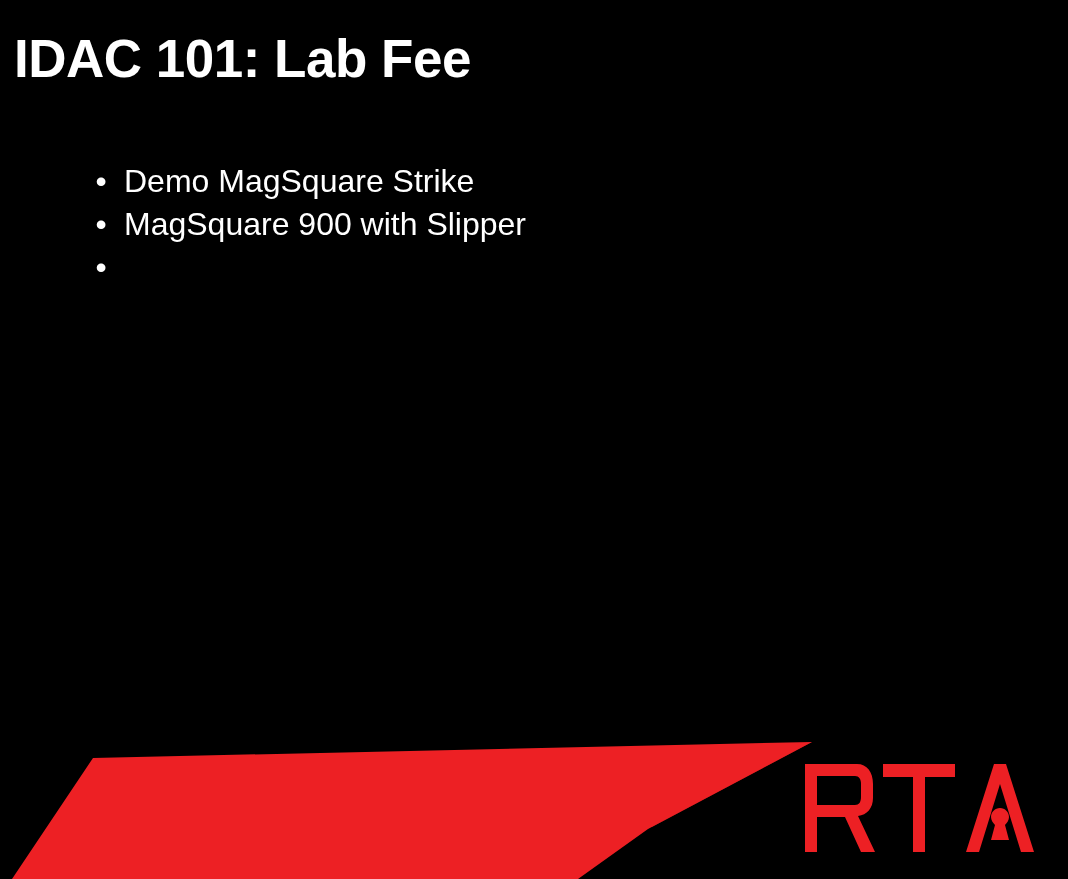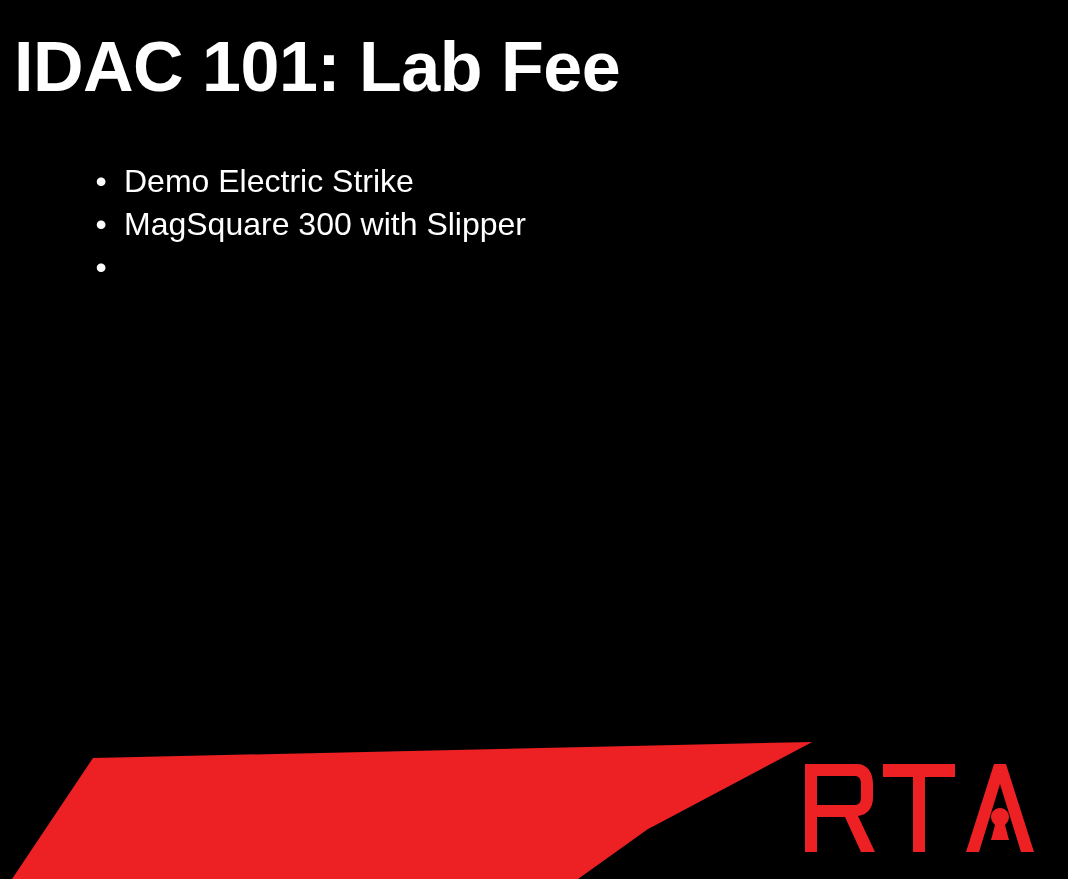--- a/index.html
+++ b/index.html
@@ -15,21 +15,21 @@
     position: relative;
     width: 1068px;
     height: 879px;
     background: #000000;
     overflow: hidden;
   }
   #slide-title {
     position: absolute;
     left: 14px;
     top: 32px;
-    font-size: 70px;
+    font-size: 53px;
     font-weight: bold;
     color: #ffffff;
     letter-spacing: -0.5px;
     line-height: 1.0;
     white-space: nowrap;
   }
   #bullet-list {
     position: absolute;
     left: 90px;
     top: 160px;
@@ -75,25 +75,25 @@
 </head>
 <body>
 
 <div id="slide">
 
   <div id="slide-title">IDAC 101: Lab Fee</div>
 
   <ul id="bullet-list">
     <li class="bullet-item">
       <span class="bullet-marker">•</span>
-      <span class="bullet-text">Demo Electric Strike</span>
+      <span class="bullet-text">Demo MagSquare Strike</span>
     </li>
     <li class="bullet-item">
       <span class="bullet-marker">•</span>
-      <span class="bullet-text">MagSquare 300 with Slipper</span>
+      <span class="bullet-text">MagSquare 900 with Slipper</span>
     </li>
     <li class="bullet-item">
       <span class="bullet-marker">•</span>
     </li>
   </ul>
 
   <svg id="footer-graphic" viewBox="0 0 1068 879">
     <polygon points="812,742 365,794 652,827" fill="#6B1A17"></polygon>
     <polygon points="93,758 812,742 648,829 578,879 12,879" fill="#ED2024"></polygon>
   </svg>

